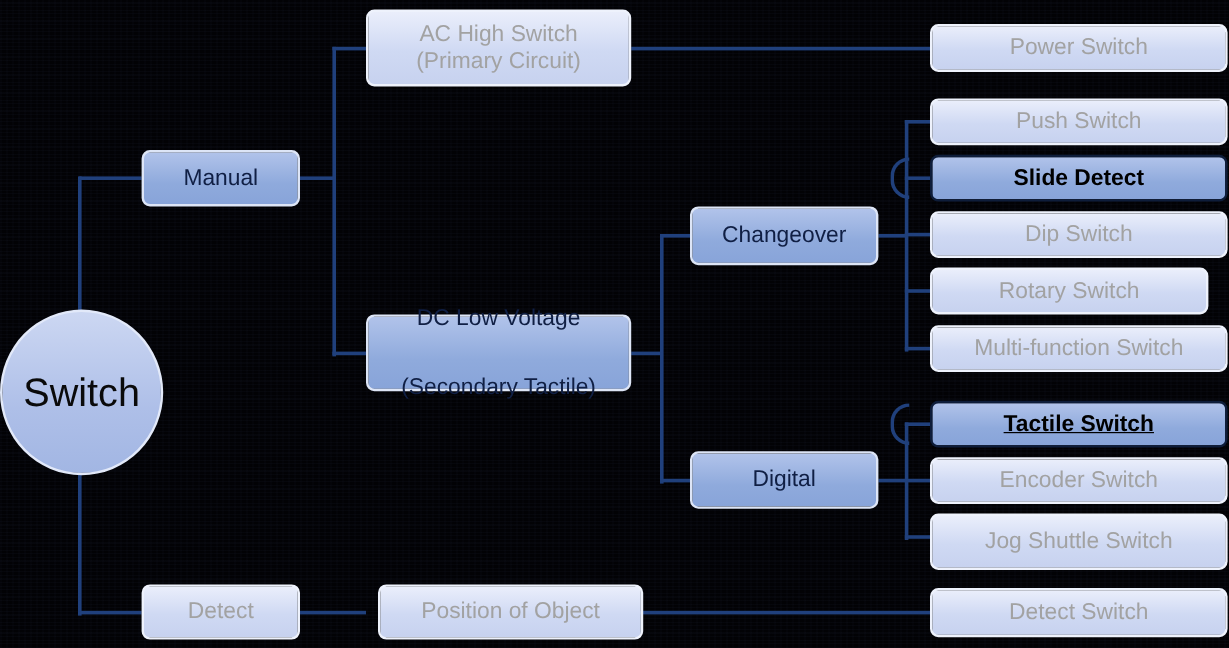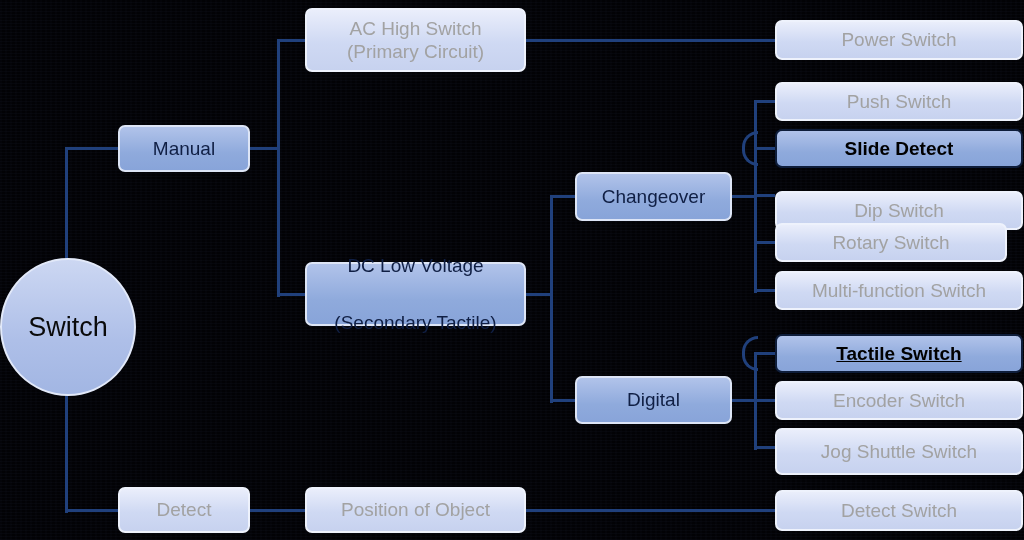--- a/index.html
+++ b/index.html
@@ -36,21 +36,21 @@
   .bold{
     font-weight:bold;
     color:#000;
     border-color:#0e1d3a;
   }
   .circle{
     border-radius:50%;
     background:linear-gradient(180deg,#ccd7f2 0%,#aebfe8 60%,#a2b6e3 100%);
     border:2px solid #e2e9f9;
     color:#0a0a0a;
-    font-size:27px;
+    font-size:33px;
   }
   .arc{
     position:absolute;
     box-sizing:border-box;
     background:transparent;
     border:3px solid #20407c;
     border-right:0;
     border-top-left-radius:18px;
     border-bottom-left-radius:18px;
   }
@@ -102,41 +102,41 @@
   </div>
 
   <div class="node light" style="left:305px;top:8px;width:221px;height:64px;">
     <span>AC High Switch</span>
     <span>(Primary Circuit)</span>
   </div>
   <div class="node accent" style="left:305px;top:262px;width:221px;height:64px;gap:34px;">
     <span>DC Low Voltage</span>
     <span>(Secondary Tactile)</span>
   </div>
-  <div class="node light" style="left:305px;top:487px;width:221px;height:46px;">
+  <div class="node light" style="left:315px;top:487px;width:221px;height:46px;">
     <span>Position of Object</span>
   </div>
 
   <div class="node accent" style="left:575px;top:172px;width:157px;height:49px;">
     <span>Changeover</span>
   </div>
   <div class="node accent" style="left:575px;top:376px;width:157px;height:48px;">
     <span>Digital</span>
   </div>
 
   <div class="node light" style="left:775px;top:20px;width:248px;height:40px;">
     <span>Power Switch</span>
   </div>
   <div class="node light" style="left:775px;top:82px;width:248px;height:39px;">
     <span>Push Switch</span>
   </div>
   <div class="node accent bold" style="left:775px;top:129px;width:248px;height:39px;">
     <span>Slide Detect</span>
   </div>
-  <div class="node light" style="left:775px;top:191px;width:248px;height:39px;text-align:right;">
+  <div class="node light" style="left:775px;top:176px;width:248px;height:39px;text-align:right;">
     <span>Dip Switch</span>
   </div>
   <div class="node light" style="left:775px;top:223px;width:232px;height:39px;">
     <span>Rotary Switch</span>
   </div>
   <div class="node light" style="left:775px;top:271px;width:248px;height:39px;">
     <span>Multi-function Switch</span>
   </div>
   <div class="node accent bold" style="left:775px;top:334px;width:248px;height:39px;text-decoration:underline;">
     <span>Tactile Switch</span>

